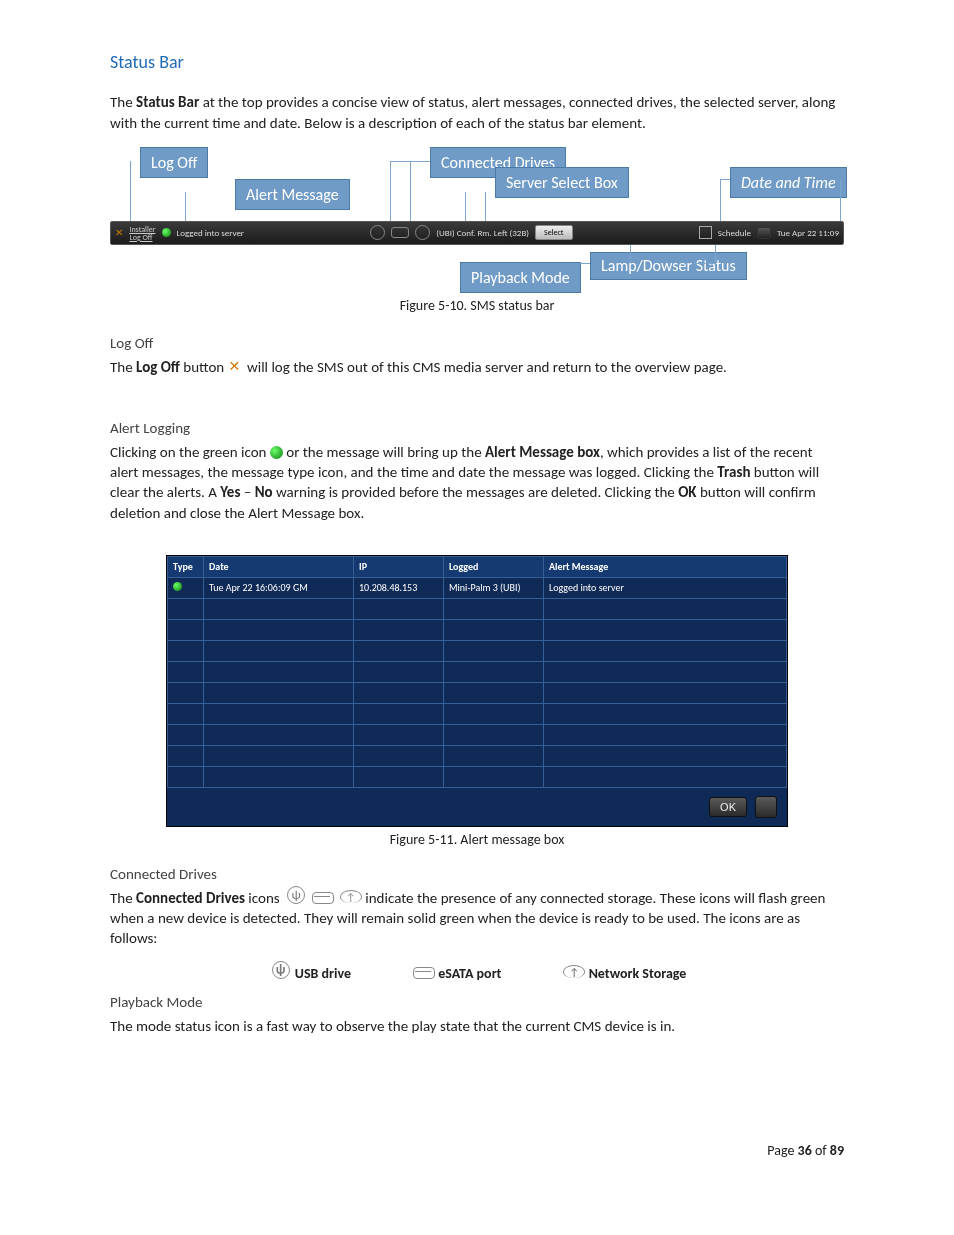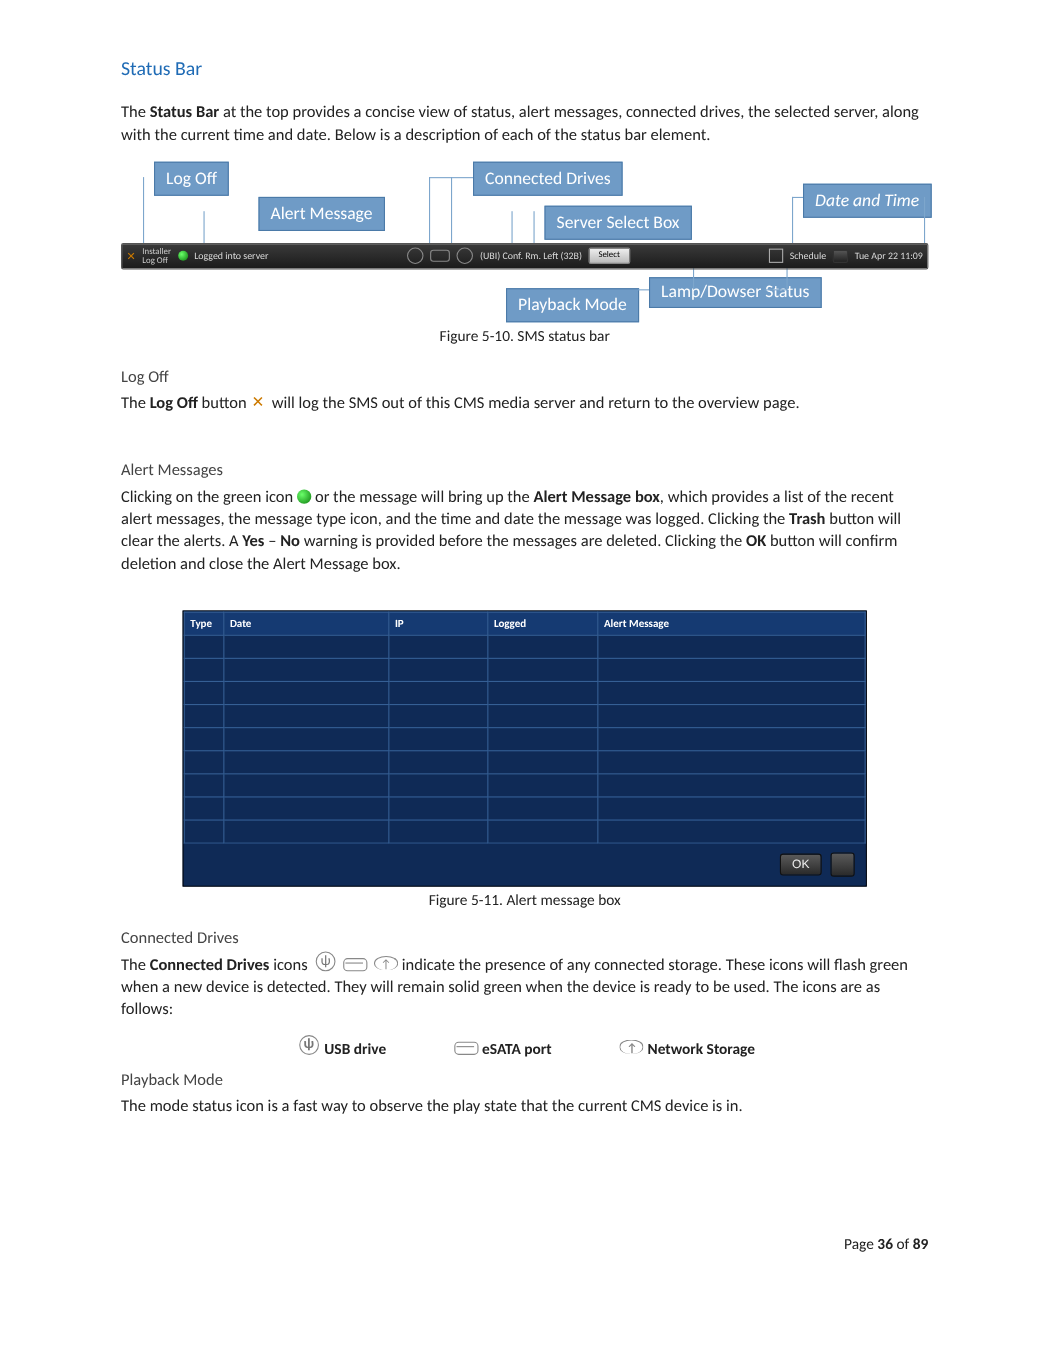--- a/index.html
+++ b/index.html
@@ -256,21 +256,21 @@
 <p>
   <span>The </span><span class="bold">Status Bar</span><span> at the top provides a concise view of status, alert messages, connected drives, the selected server, along with the current time and date.  Below is a description of each of the status bar element.</span>
 </p>
 
 
 <div class="diagram">
 
   <div class="callout" style="left:30px; top:0;">Log Off</div>
   <div class="callout" style="left:125px; top:32px;">Alert Message</div>
   <div class="callout" style="left:320px; top:0;">Connected Drives</div>
-  <div class="callout" style="left:385px; top:40px;">Server Select Box</div>
+  <div class="callout" style="left:385px; top:20px;">Server Select Box</div>
   <div class="callout" style="left:620px; top:20px;font-style:italic;">Date and Time</div>
   <div class="callout" style="left:350px; top:115px;">Playback Mode</div>
   <div class="callout" style="left:480px; top:105px; line-height:1.15; padding:4px 10px;">Lamp/Dowser Status</div>
 
   <div class="leader v" style="left:20px;  top:14px; height:60px;"></div>
   <div class="leader v" style="left:75px;  top:45px; height:29px;"></div>
   <div class="leader v" style="left:280px; top:14px; height:60px;"></div>
   <div class="leader h" style="left:280px; top:14px; width:40px;"></div>
   <div class="leader v" style="left:300px; top:14px; height:60px;"></div>
   <div class="leader v" style="left:355px; top:45px; height:29px;"></div>
@@ -278,21 +278,21 @@
   <div class="leader v" style="left:610px; top:32px; height:42px;"></div>
   <div class="leader v" style="left:730px; top:32px; height:42px;"></div>
   <div class="leader h" style="left:610px; top:32px; width:10px;"></div>
   <div class="leader v" style="left:520px; top:96px; height:20px;"></div>
   <div class="leader h" style="left:470px; top:116px; width:10px;"></div>
   <div class="leader v" style="left:605px; top:96px; height:20px;"></div>
   <div class="leader h" style="left:585px; top:116px; width:20px;"></div>
 
   <div class="status-bar">
     <span style="color:#cc7a00;font-size:10px;">✕</span>
-    <span class="sb-logoff" style="white-space:pre;">Installer
+    <span class="sb-logoff" style="white-space:pre;text-decoration:underline;">Installer
 Log Off</span>
     <span class="sb-green-dot"></span>
     <span>Logged into server</span>
     <span class="sb-spacer"></span>
     <span class="sb-ring"></span>
     <span class="sb-slab"></span>
     <span class="sb-ring"></span>
     <span>(UBI) Conf. Rm. Left (32B)</span>
     <span class="sb-select">Select</span>
     <span class="sb-spacer"></span>
@@ -307,21 +307,21 @@
 
 
 <div class="sub-heading">Log Off</div>
 <p>
   <span>The </span><span class="bold">Log Off</span><span> button </span><span class="wrench-icon"></span><span> will log the SMS out of this CMS media server and return to the overview page.</span>
 </p>
 
 <br>
 
 
-<div class="sub-heading">Alert Messages</div>
+<div class="sub-heading">Alert Logging</div>
 <p>
   <span>Clicking on the green icon </span><span class="green-dot-inline"></span><span> or the message will bring up the </span><span class="bold">Alert Message box</span><span>, which provides a list of the recent alert messages, the message type icon, and the time and date the message was logged.  Clicking the </span><span class="bold">Trash</span><span> button will clear the alerts.  A </span><span class="bold">Yes</span><span> – </span><span class="bold">No</span><span> warning is provided before the messages are deleted.  Clicking the </span><span class="bold">OK</span><span> button will confirm deletion and close the Alert Message box.</span>
 </p>
 
 
 <div class="alert-box">
   <table>
     <colgroup>
       <col class="col-type">
         <col class="col-date">
@@ -333,20 +333,27 @@
       <tr>
         <th>Type</th>
         <th>Date</th>
         <th>IP</th>
         <th>Logged</th>
         <th>Alert Message</th>
       </tr>
     </thead>
     <tbody id="alert-rows">
         <tr>
+          <td><span class="sb-green-dot"></span></td>
+          <td>Tue Apr 22 16:06:09 GM</td>
+          <td>10.208.48.153</td>
+          <td>Mini-Palm 3 (UBI)</td>
+          <td>Logged into server</td>
+        </tr>
+        <tr>
           <td></td>
           <td></td>
           <td></td>
           <td></td>
           <td></td>
         </tr>
         <tr>
           <td></td>
           <td></td>
           <td></td>

